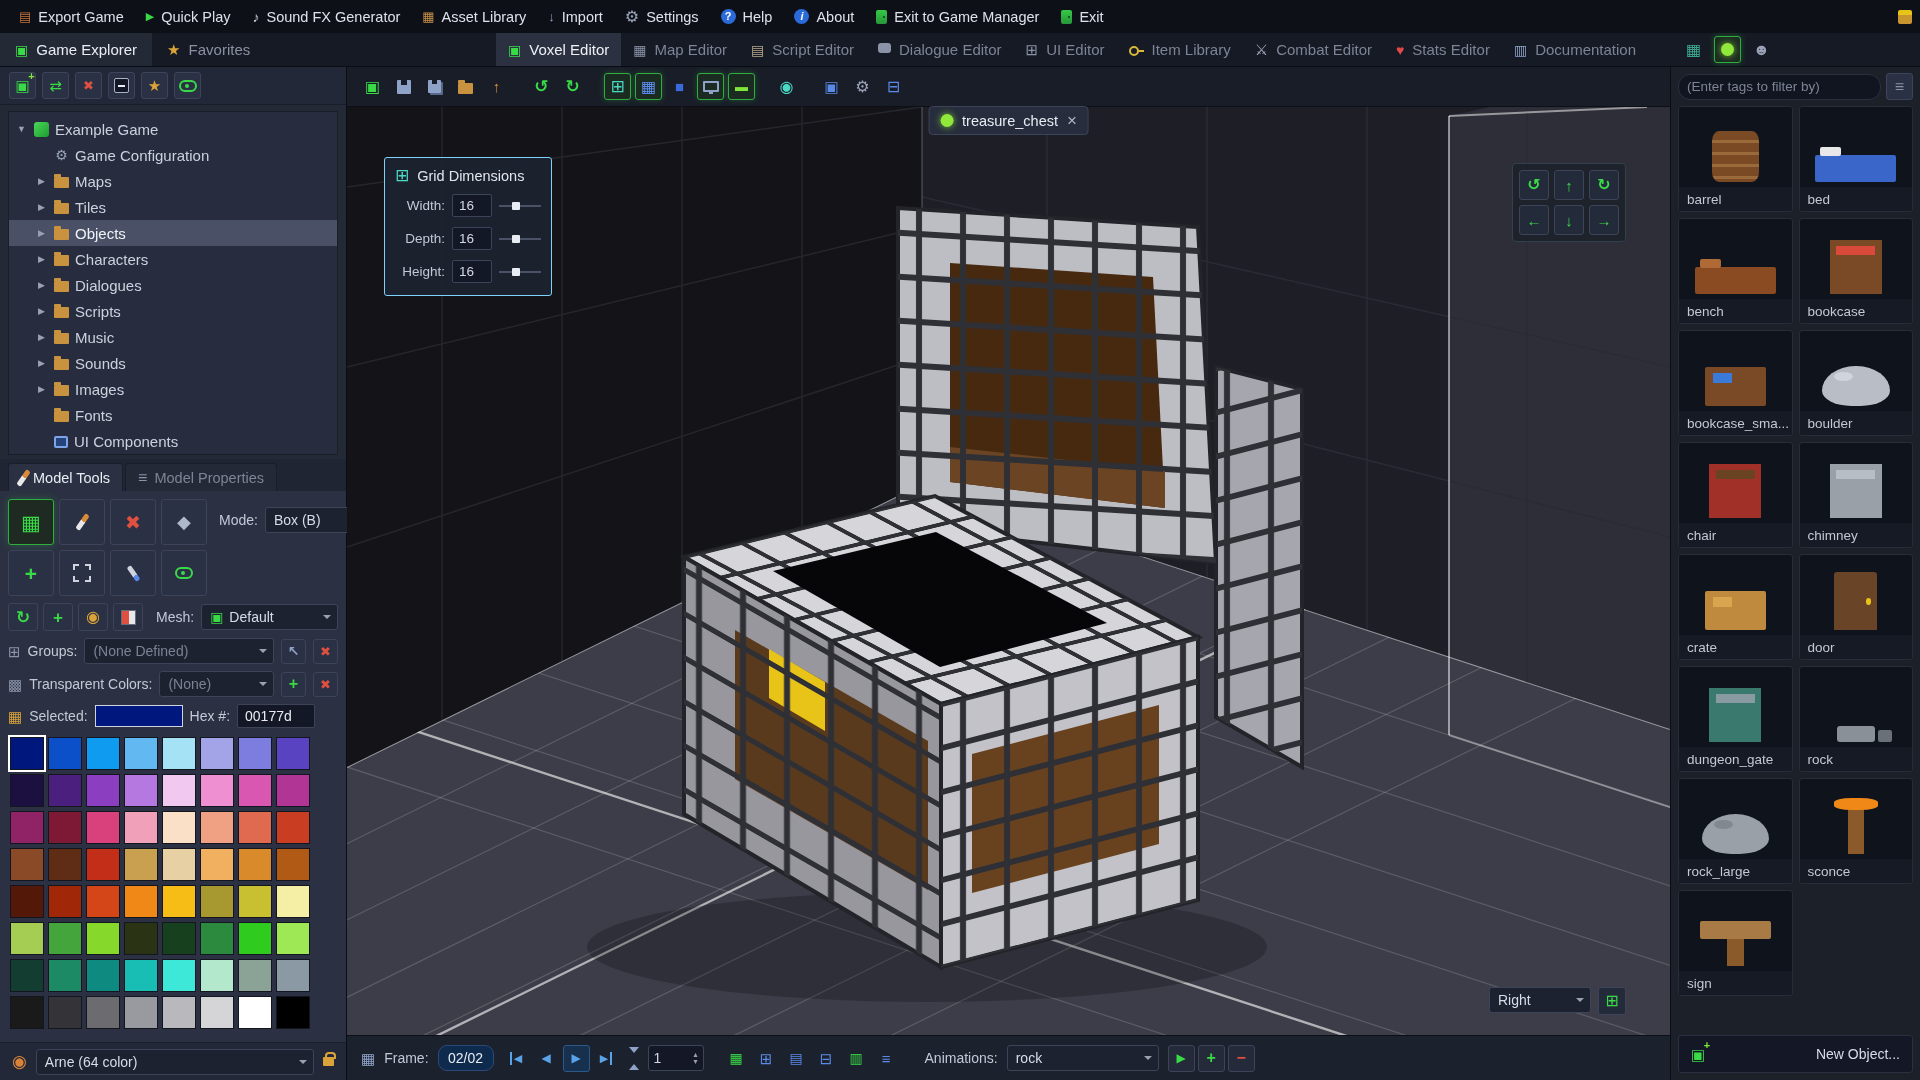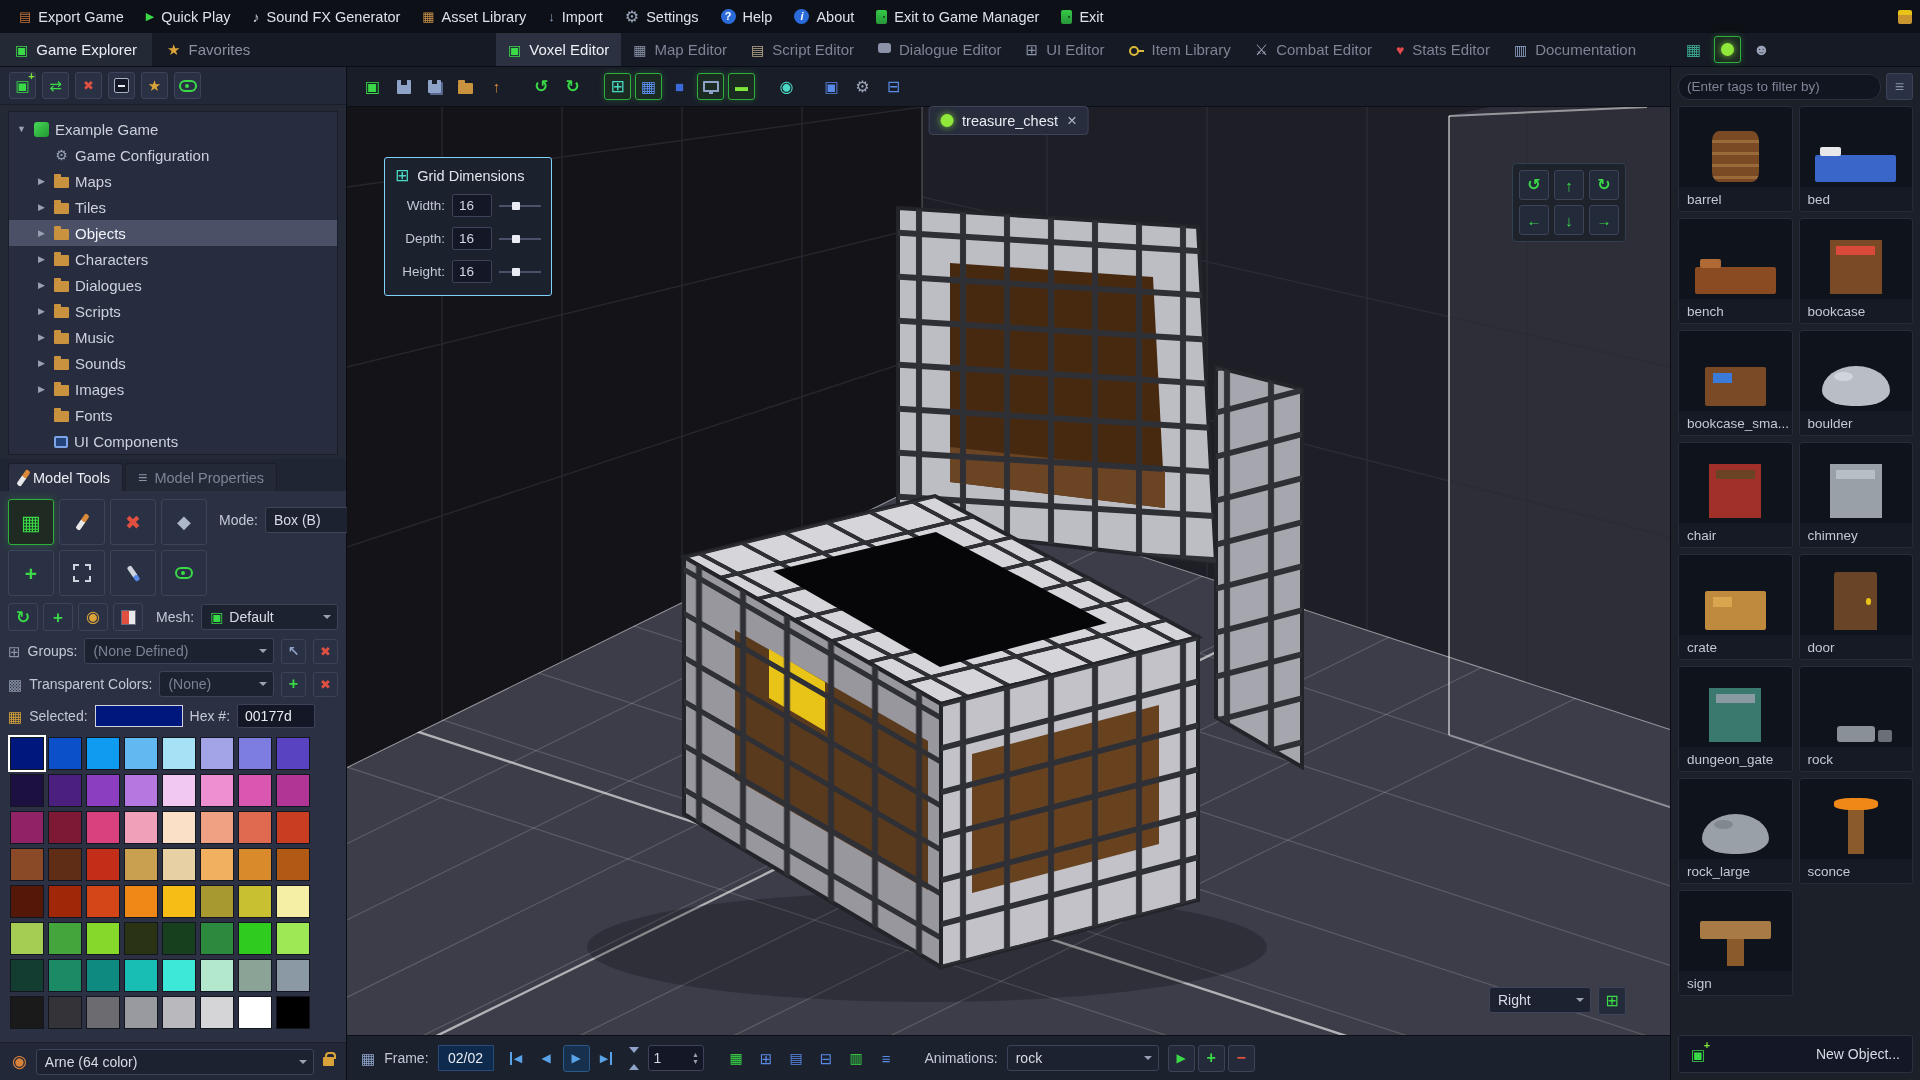--- a/index.html
+++ b/index.html
@@ -75,21 +75,21 @@
 .gp-row{display:flex;align-items:center;gap:7px;margin-top:10px;}
 .gp-lbl{width:50px;text-align:right;font-size:13.5px;color:#c3c8d6;flex:none;}
 .gp-val{width:40px;height:23px;background:#141826;border:1px solid #3d4459;border-radius:2px;display:flex;align-items:center;padding:0 6px;font-size:13.5px;flex:none;}
 .gp-slider{flex:1;height:14px;position:relative;}
 .gp-slider::before{content:"";position:absolute;left:0;right:0;top:6px;height:2px;background:#4a5168;}
 .gp-thumb{position:absolute;left:32%;top:3px;width:8px;height:8px;background:#e9ecf2;border-radius:1px;}
 .rotate-pad{position:absolute;top:56px;right:44px;background:rgba(27,32,40,0.85);border:1px solid #32414f;border-radius:4px;padding:6px;display:grid;grid-template-columns:repeat(3,30px);grid-auto-rows:30px;gap:5px;z-index:5;}
 .rbtn{background:#232a3a;border:1px solid #3d4459;border-radius:3px;display:flex;align-items:center;justify-content:center;}
 .cam-row{position:absolute;right:44px;bottom:20px;display:flex;gap:7px;z-index:5;}
 .framebar{height:45px;flex:none;background:#1c212e;border-top:1px solid #0c0f15;display:flex;align-items:center;gap:9px;padding:0 14px;}
-.fval{min-width:56px;height:26px;background:#0e2a4d;border:1px solid #2a4a7a;border-radius:1px;display:flex;align-items:center;justify-content:center;color:#e9ecf2;font-size:14px;}
+.fval{min-width:56px;height:26px;background:#0e2a4d;border:1px solid #2a4a7a;border-radius:9px;display:flex;align-items:center;justify-content:center;color:#e9ecf2;font-size:14px;}
 .hrow{display:flex;gap:3px;align-items:center;}
 .pbtn{width:27px;height:27px;border:1px solid transparent;border-radius:3px;display:flex;align-items:center;justify-content:center;}
 .pbtn.active{background:#16304d;border-color:#2a5a8a;}
 .pbtn.raised{background:#242a3a;border-color:#3d4459;}
 .spin{width:56px;height:26px;background:#141826;border:1px solid #3d4459;border-radius:3px;display:flex;align-items:center;justify-content:space-between;padding:0 5px;font-size:14px;}
 .spin-col{display:flex;flex-direction:column;line-height:7px;font-size:8px;color:#9aa1b3;text-align:center;}
 
 
 .right-panel{width:250px;flex:none;background:#1b2029;border-left:1px solid #0a0d13;display:flex;flex-direction:column;min-height:0;}
 .filter-row{display:flex;gap:5px;padding:6px 7px;flex:none;align-items:center;}

